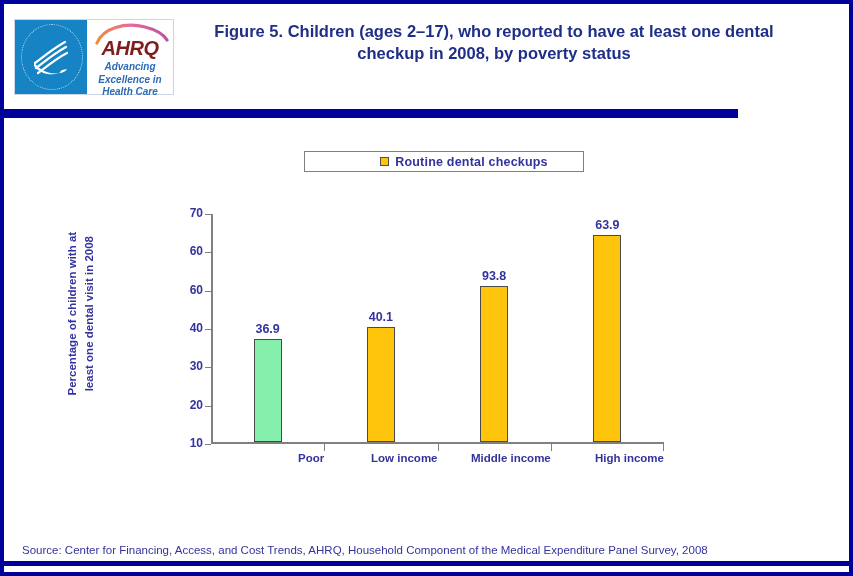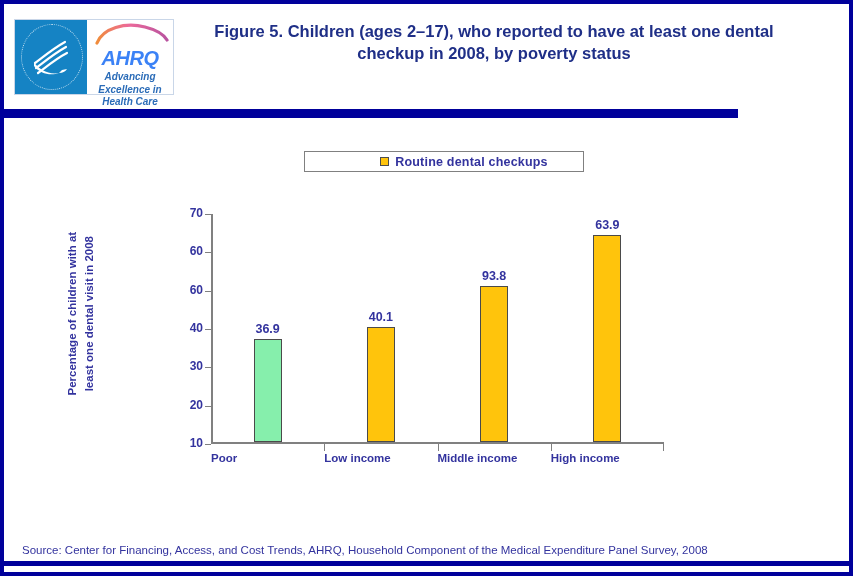--- a/index.html
+++ b/index.html
@@ -57,27 +57,27 @@
     padding-top: 4px;
     text-align: center;
   }
   #logo-arc {
     position: absolute;
     left: 8px; top: 3px;
     width: 74px; height: 22px;
   }
   #ahrq-word {
     position: relative;
-    margin-top: 24px;
+    margin-top: 14px;
     font-family: "Liberation Sans", sans-serif;
     font-weight: bold;
     font-style: italic;
     font-size: 20px;
     letter-spacing: -0.5px;
-    color: #3b82f6;
+    color: #7f1d1d;
     line-height: 1;
   }
   #ahrq-tagline {
     margin-top: 3px;
     font-size: 10px;
     font-weight: bold;
     font-style: italic;
     color: #2B6CB8;
     line-height: 1.25;
   }
@@ -213,21 +213,21 @@
     font-weight: bold;
     color: #33339E;
     white-space: nowrap;
   }
   .cat-label {
     position: absolute;
     top: 100%;
     left: 0;
     width: 100%;
     margin-top: 10px;
-    text-align: left;
+    text-align: right;
     font-size: 11.5px;
     font-weight: bold;
     color: #33339E;
     white-space: nowrap;
   }
 
   
   #footer-rule {
     position: absolute;
     left: 0px; bottom: 6px;

